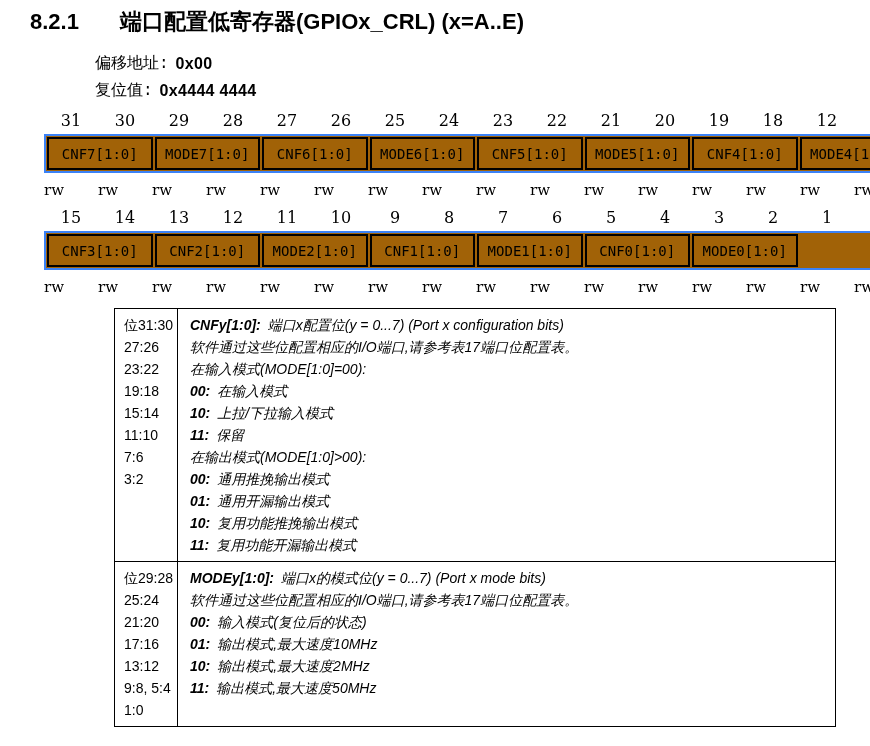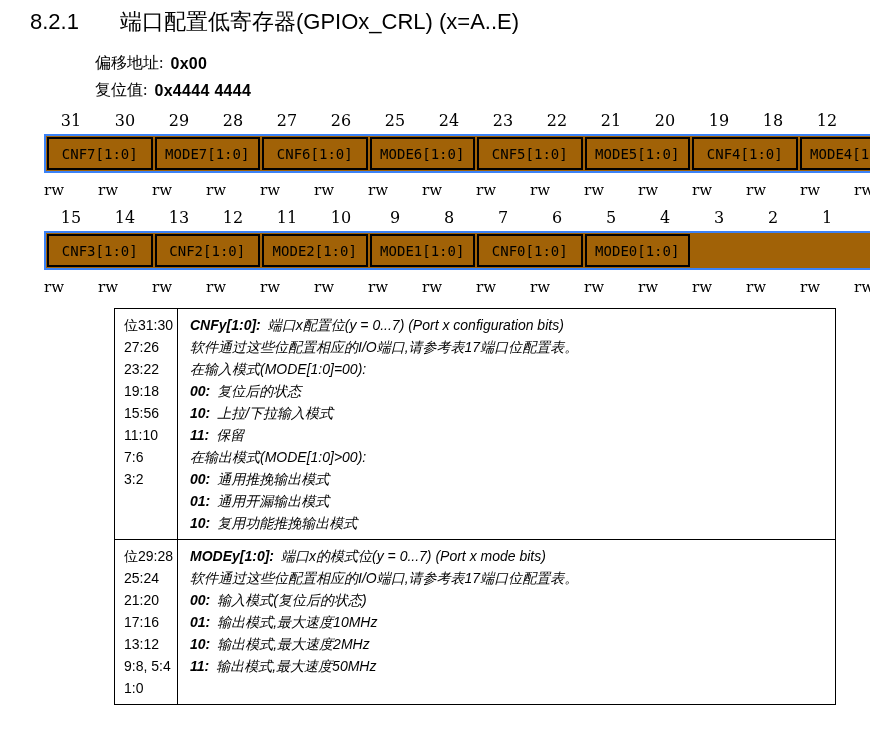--- a/index.html
+++ b/index.html
@@ -1,26 +1,26 @@
 <!DOCTYPE html>
 <html><head>
 <meta charset="utf-8">
 <style>
   html,body{margin:0;padding:0;}
   body{
     width:870px;height:746px;background:#ffffff;color:#000;
     font-family:"Liberation Sans",sans-serif;position:relative;overflow:hidden;
   }
   
-  .heading{margin:9px 0 0 30px;display:flex;align-items:baseline;font-weight:normal;font-size:22px;line-height:26px;}
+  .heading{margin:9px 0 0 30px;display:flex;align-items:baseline;font-weight:bold;font-size:22px;line-height:26px;}
   .heading .num{width:90px;flex:0 0 auto;}
   
   .meta{margin:15px 0 0 95px;}
   .meta-line{height:27px;display:flex;align-items:center;font-size:16px;}
-  .meta-label{font-family:Liberation Serif, serif;text-align:center;}
+  .meta-label{font-family:Liberation Mono, monospace;text-align:center;}
   .meta-value{font-weight:bold;margin-left:7px;letter-spacing:0.3px;}
   
   .reg{margin-left:44px;width:864px;}
   .reg-high{margin-top:7px;}
   .reg-low{margin-top:10px;}
   .bitsrow{display:grid;grid-template-columns:repeat(16,1fr);text-align:center;
     font-family:"DejaVu Serif",serif;font-size:16px;line-height:19px;margin-bottom:4px;}
   .fieldsrow{border:2px solid #3b82f6;display:grid;grid-template-columns:repeat(8,1fr);background:#a16207;box-sizing:border-box;text-align:right;}
   .fieldsrow .cell{margin:1px;border:2px solid #000;height:29px;display:flex;align-items:center;justify-content:center;
     font-family:"DejaVu Sans Mono",monospace;font-size:14px;white-space:nowrap;}
@@ -124,20 +124,21 @@
       <span>3</span>
       <span>2</span>
       <span>1</span>
       <span>0</span>
     </div>
   <div class="fieldsrow">
 
   <span class="cell">CNF3[1:0]</span>
       <span class="cell">CNF2[1:0]</span>
       <span class="cell">MODE2[1:0]</span>
+      <span class="cell">CNF1[1:0]</span>
       <span class="cell">MODE1[1:0]</span>
       <span class="cell">CNF0[1:0]</span>
       <span class="cell">MODE0[1:0]</span>
     </div>
   <div class="rwrow">
 
   <span>rw</span>
       <span>rw</span>
       <span>rw</span>
       <span>rw</span>
@@ -158,37 +159,38 @@
 
 <div class="desc">
 
   <div class="desc-row">
     <div class="bits-col">
 
     <div class="tline">位31:30</div>
         <div class="tline">27:26</div>
         <div class="tline">23:22</div>
         <div class="tline">19:18</div>
-        <div class="tline">15:56</div>
+        <div class="tline">15:14</div>
         <div class="tline">11:10</div>
         <div class="tline">7:6</div>
         <div class="tline">3:2</div>
       </div>
     <div class="content-col">
 
     <div class="tline"><b>CNFy[1:0]:</b><span>端口x配置位(y = 0...7) (Port x configuration bits)</span></div>
         <div class="tline"><b></b><span>软件通过这些位配置相应的I/O端口,请参考表17端口位配置表。</span></div>
         <div class="tline"><b></b><span>在输入模式(MODE[1:0]=00):</span></div>
-        <div class="tline"><b>00:</b><span>复位后的状态</span></div>
+        <div class="tline"><b>00:</b><span>在输入模式</span></div>
         <div class="tline"><b>10:</b><span>上拉/下拉输入模式</span></div>
         <div class="tline"><b>11:</b><span>保留</span></div>
         <div class="tline"><b></b><span>在输出模式(MODE[1:0]&gt;00):</span></div>
         <div class="tline"><b>00:</b><span>通用推挽输出模式</span></div>
         <div class="tline"><b>01:</b><span>通用开漏输出模式</span></div>
         <div class="tline"><b>10:</b><span>复用功能推挽输出模式</span></div>
+        <div class="tline"><b>11:</b><span>复用功能开漏输出模式</span></div>
       </div>
   </div>
 
   <div class="desc-row">
     <div class="bits-col">
 
     <div class="tline">位29:28</div>
         <div class="tline">25:24</div>
         <div class="tline">21:20</div>
         <div class="tline">17:16</div>

